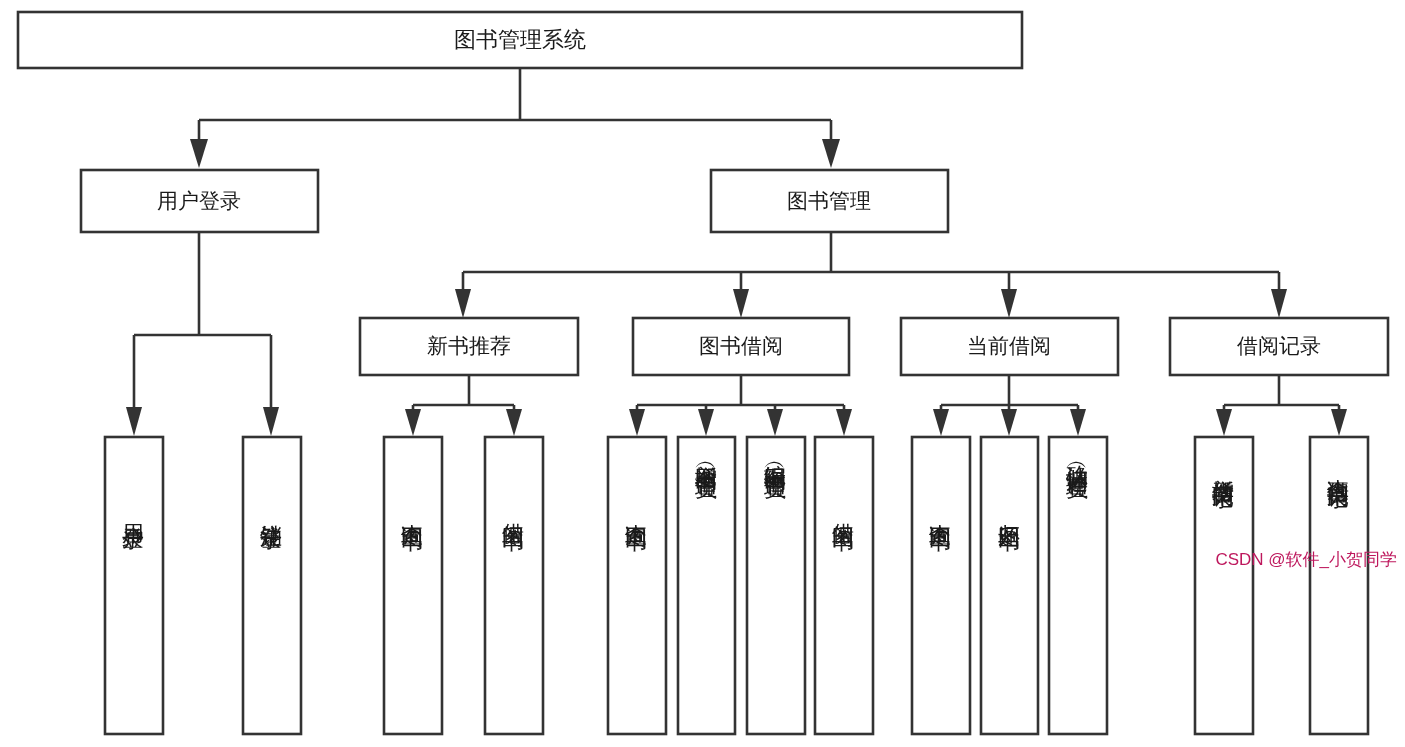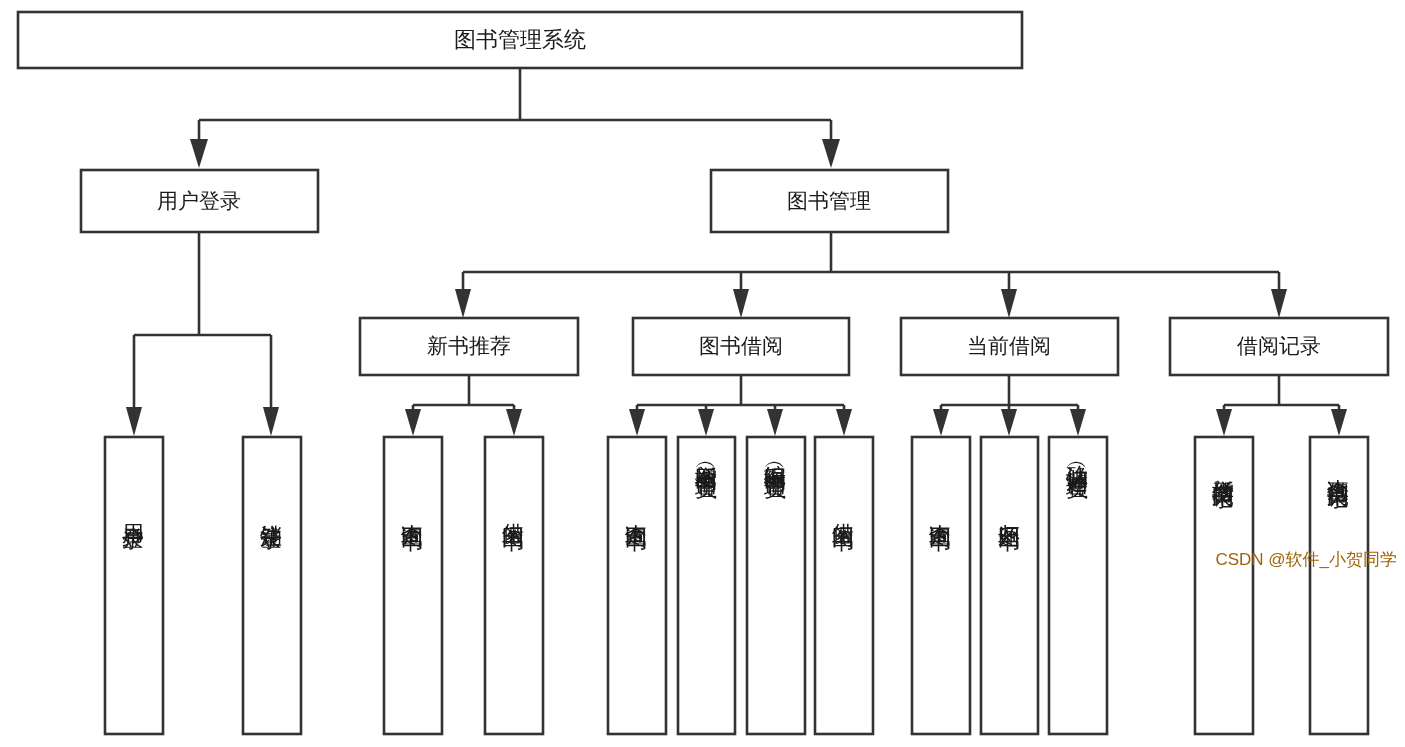--- a/index.html
+++ b/index.html
@@ -62,21 +62,21 @@
     line-height: 1;
     white-space: nowrap;
     pointer-events: none;
   }
   .watermark {
     position: absolute;
     right: 8px;
     bottom: 4px;
     font-family: "Liberation Sans", "DejaVu Sans", sans-serif;
     font-size: 17px;
-    color: #a16207;
+    color: #be185d;
     white-space: nowrap;
   }
 </style>
 </head>
 <body>
 
 <div id="diagram-root">
 
   <svg id="flow" viewBox="0 0 1405 747">
 

